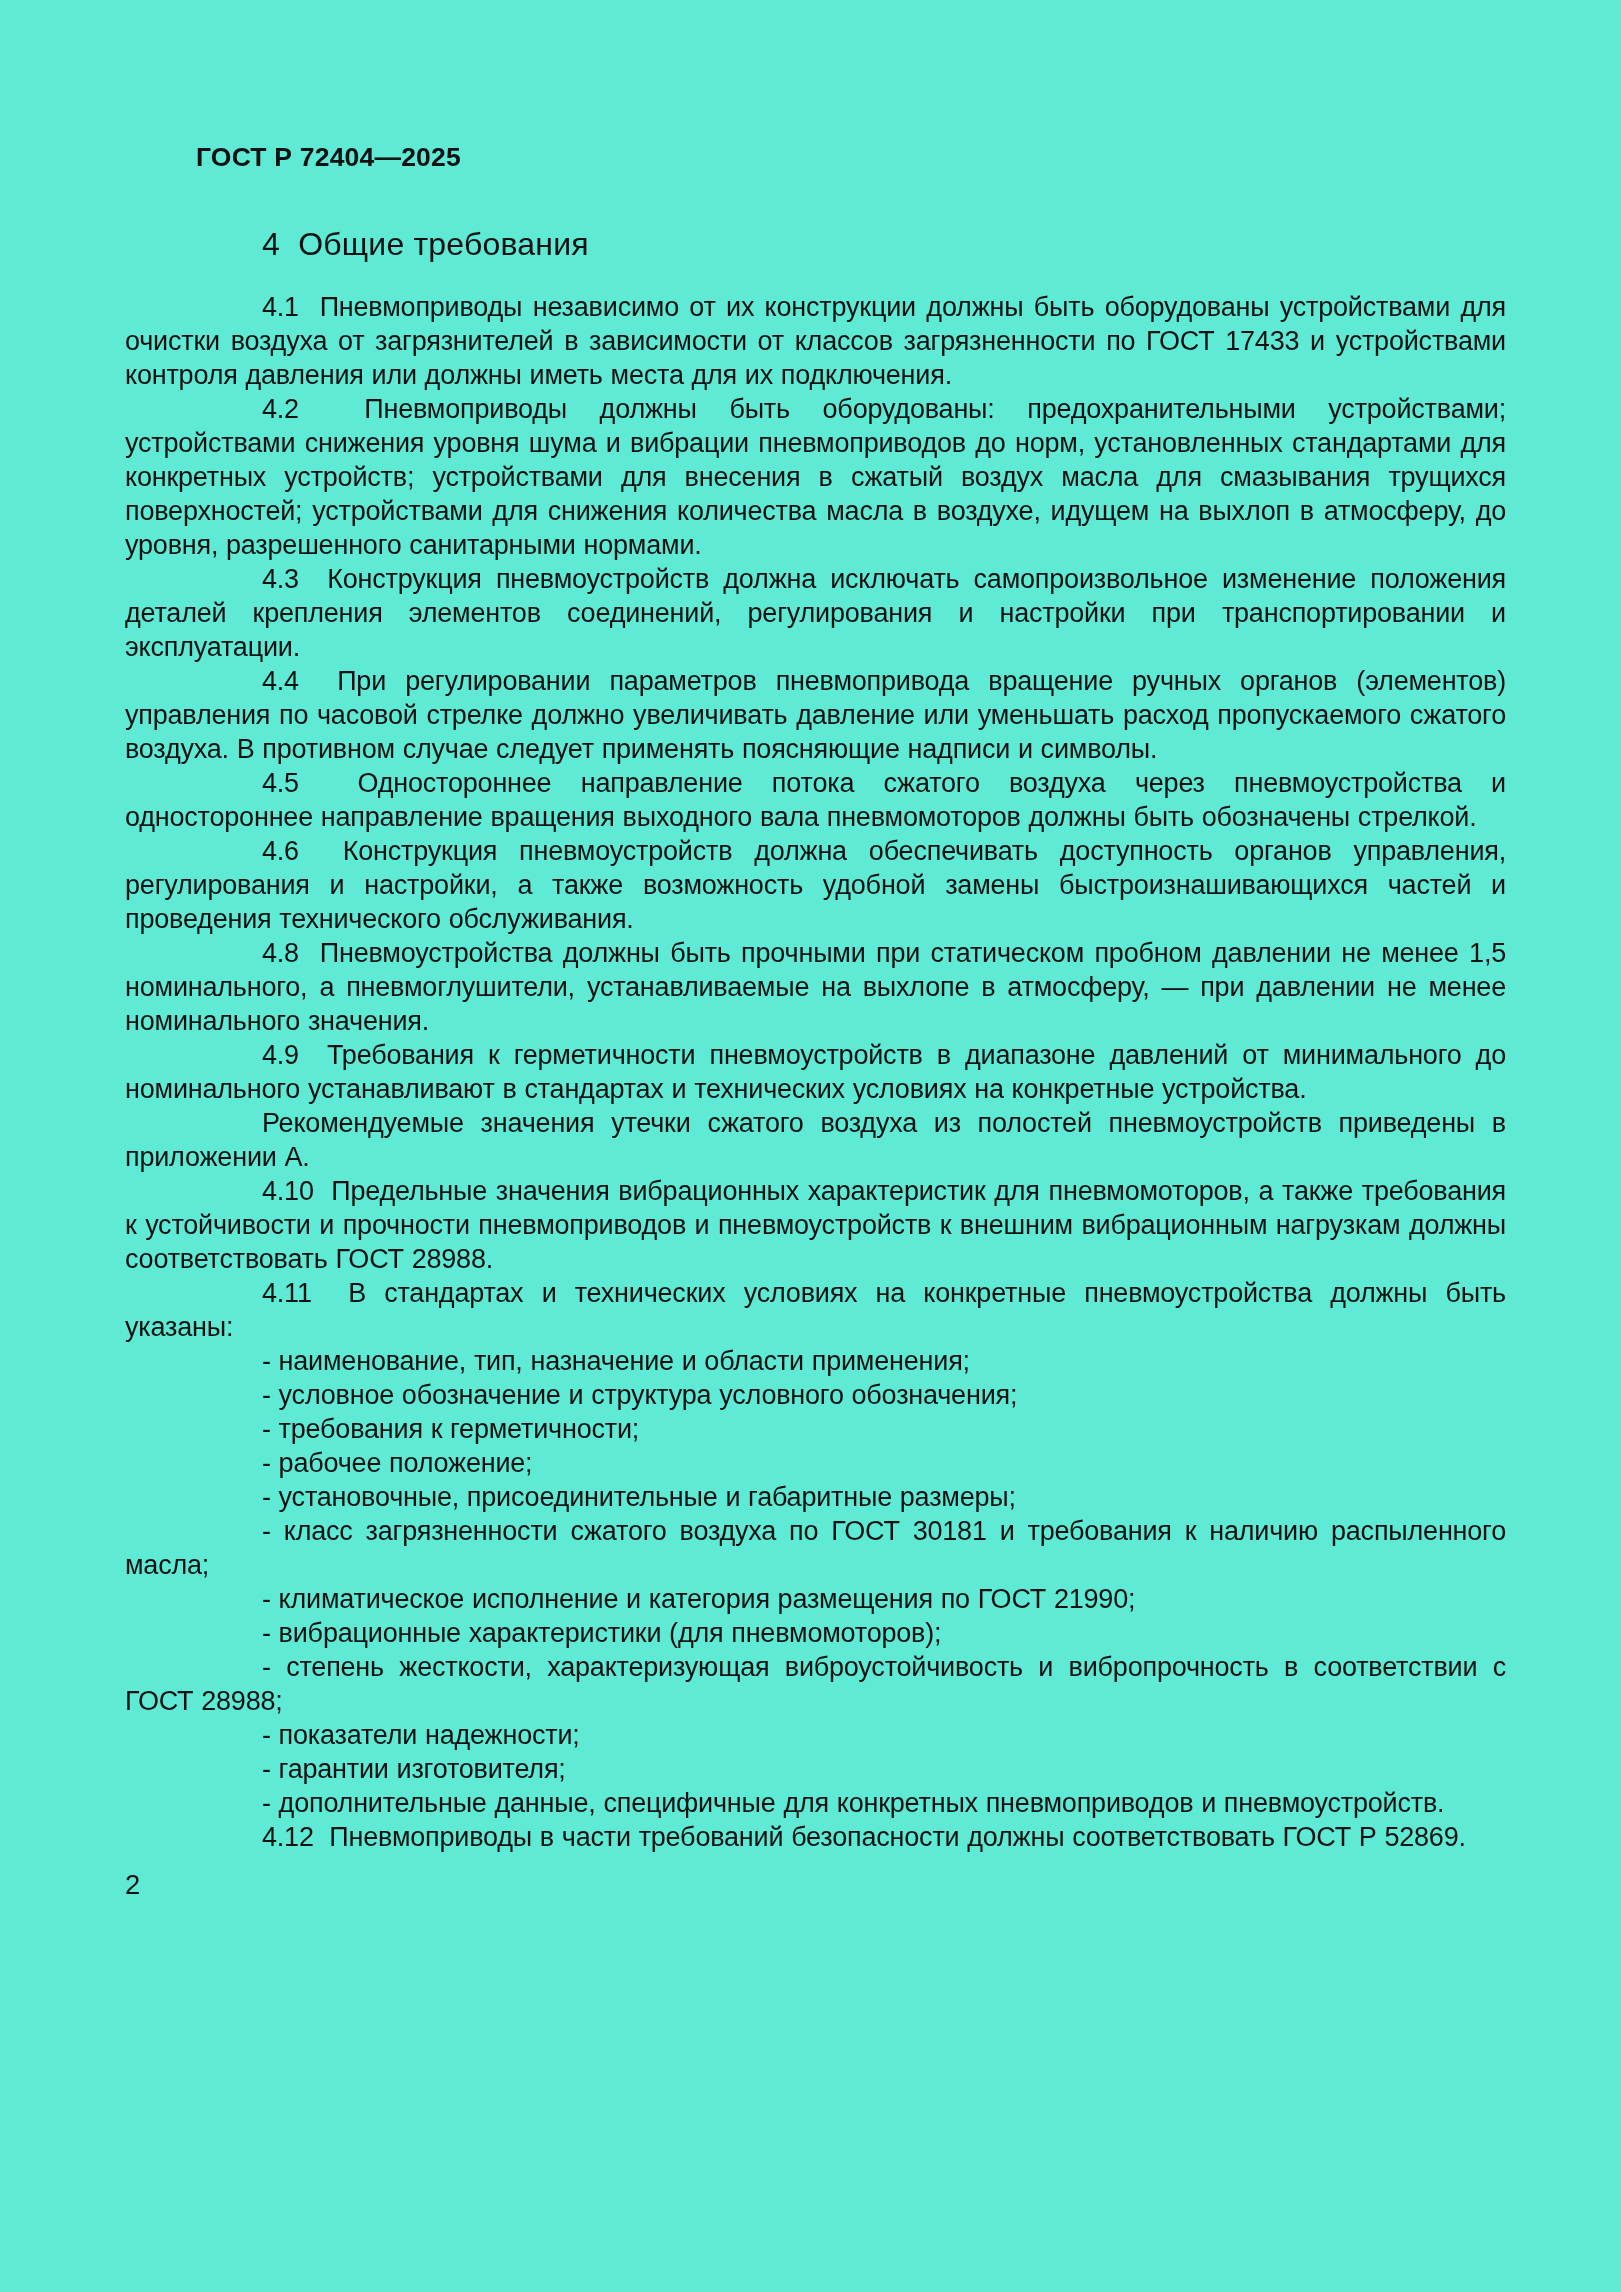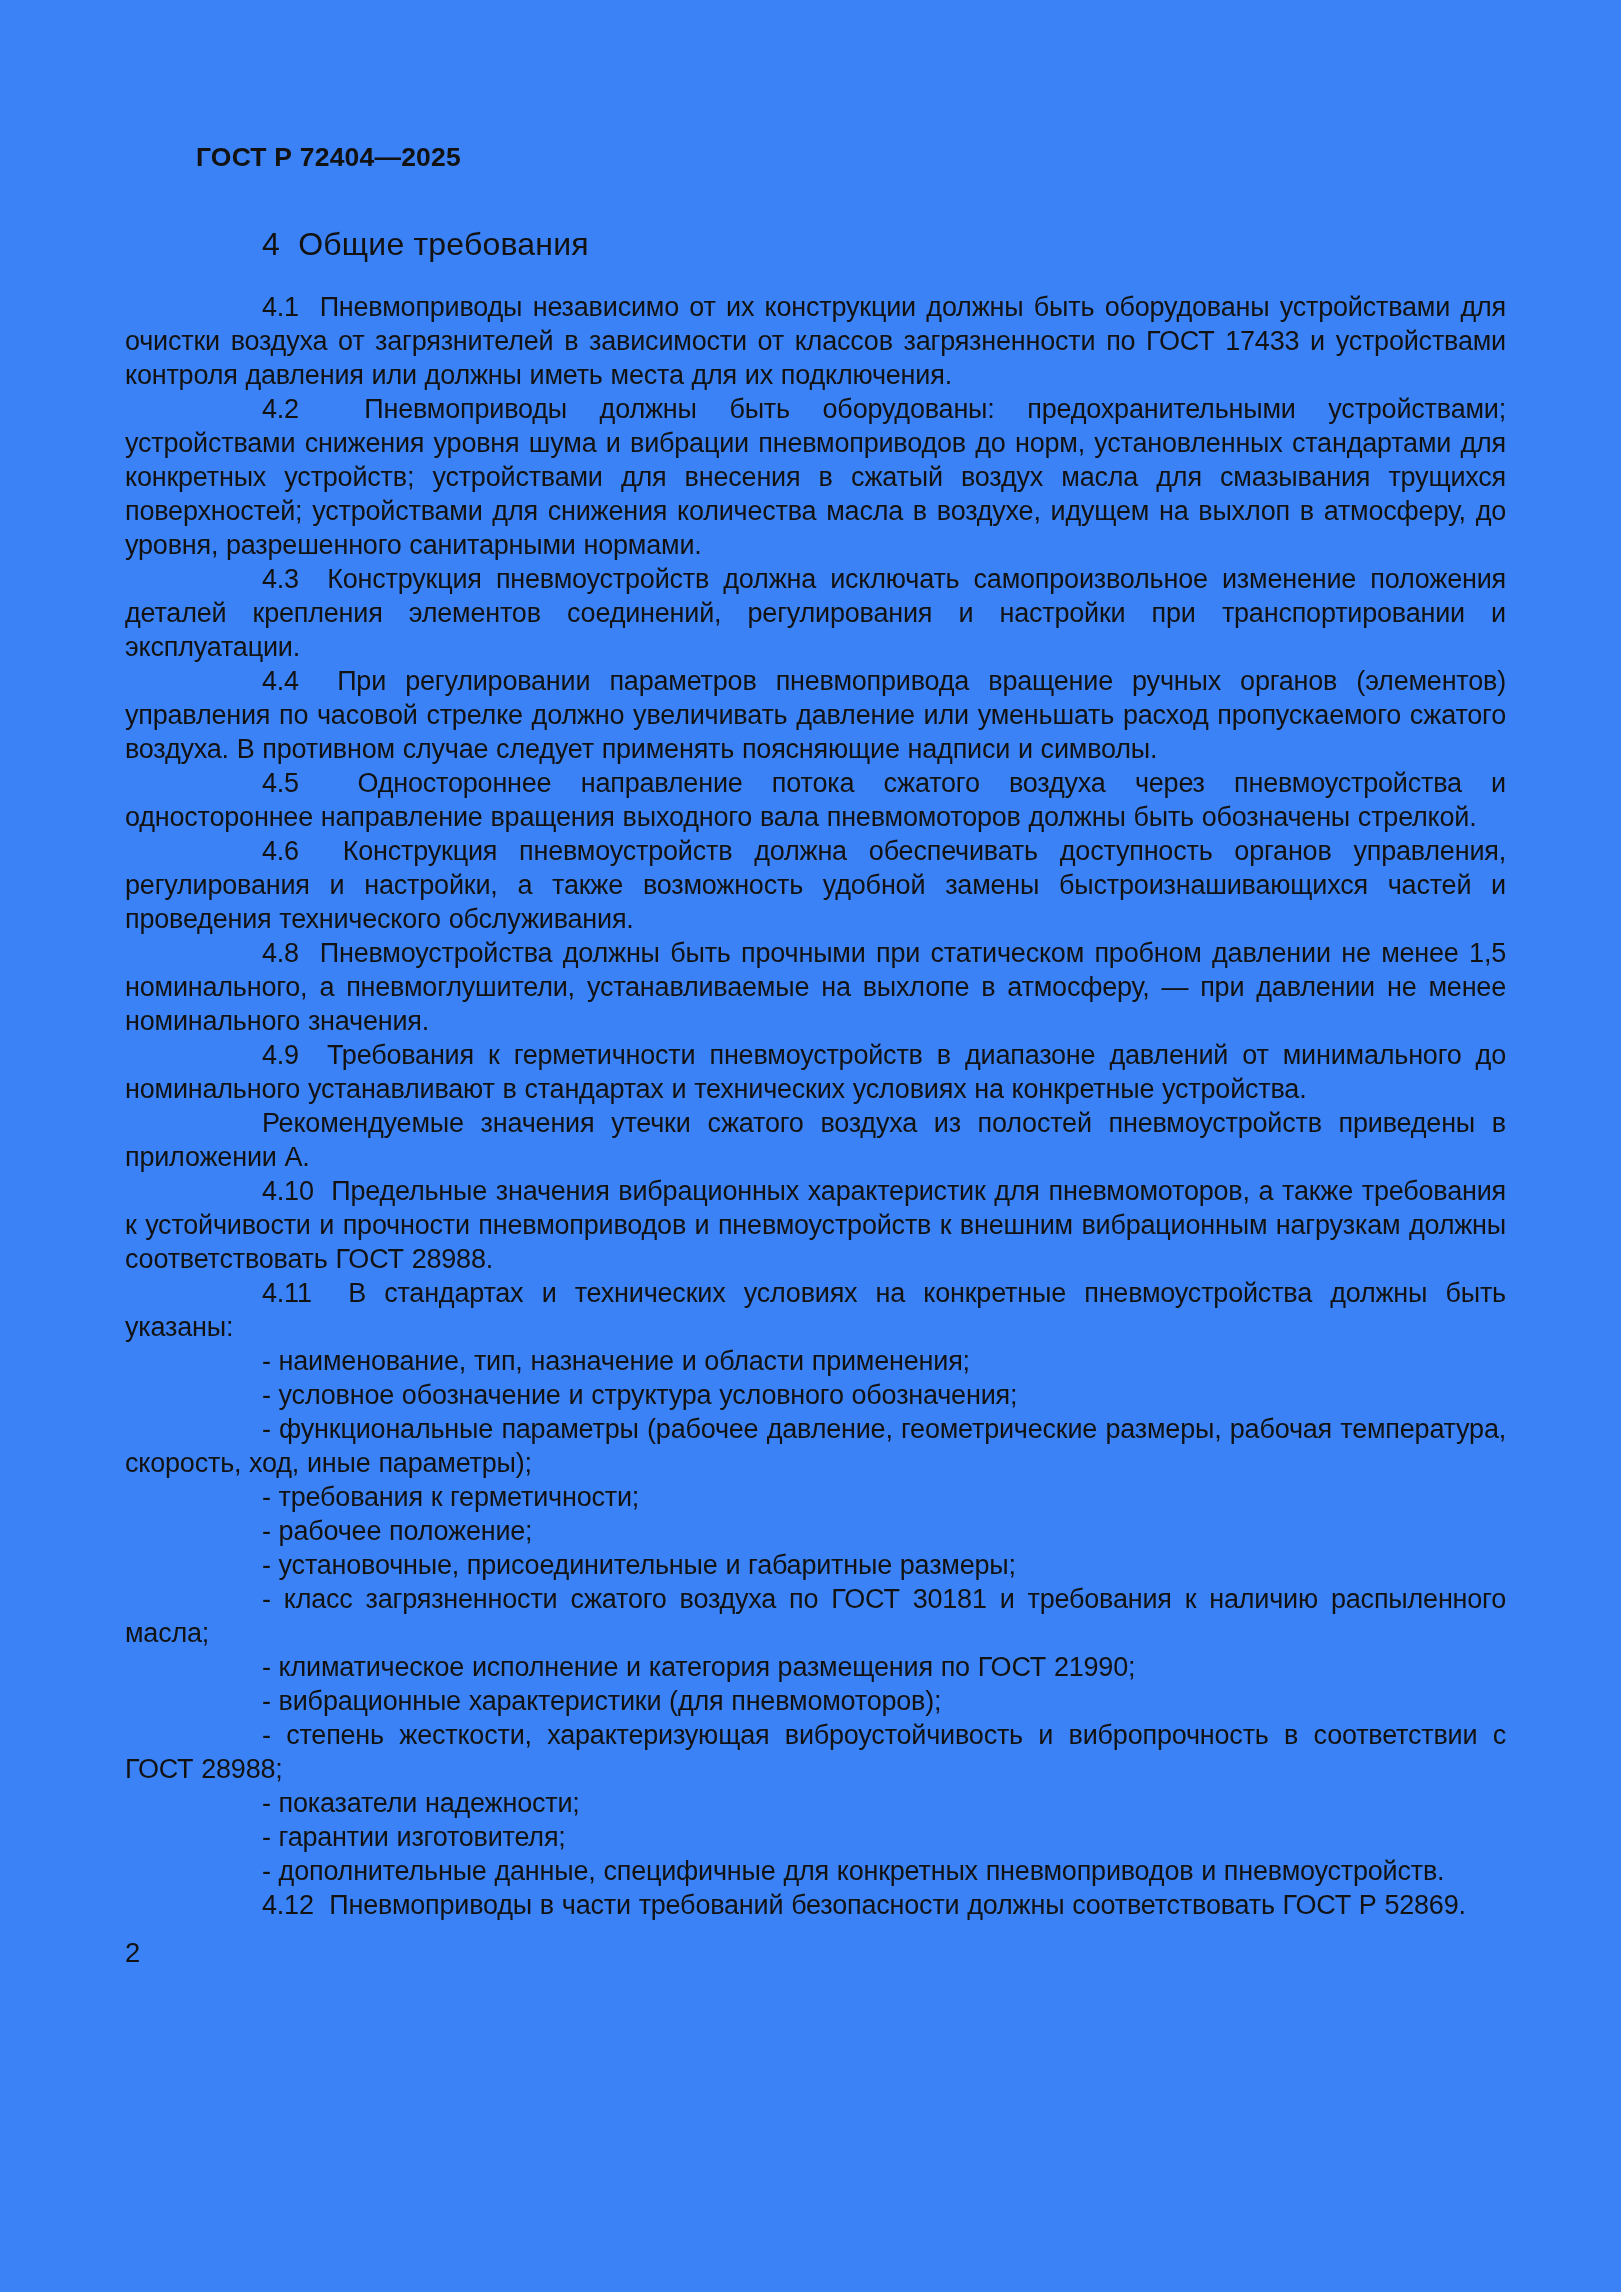--- a/index.html
+++ b/index.html
@@ -7,21 +7,21 @@
     padding: 0;
     background: #ffffff;
   }
   .page {
     position: relative;
     width: 1621px;
     height: 2293px;
     box-sizing: border-box;
     margin: 0 auto;
     padding: 0 115px 0 125px;
-    background: #3b82f6;
+    background: #5eead4;
     color: #121212;
     font-family: "Liberation Sans", "DejaVu Sans", sans-serif;
     overflow: hidden;
   }
   .running-header {
     padding-top: 142px;
     margin: 0 0 0 71px;
     font-size: 26.5px;
     line-height: 31px;
     font-weight: bold;
@@ -69,21 +69,20 @@
       <p class="para">4.4&nbsp; При регулировании параметров пневмопривода вращение ручных органов (элементов) управления по часовой стрелке должно увеличивать давление или уменьшать расход пропускаемого сжатого воздуха. В противном случае следует применять поясняющие надписи и символы.</p>
       <p class="para">4.5&nbsp; Одностороннее направление потока сжатого воздуха через пневмоустройства и одностороннее направление вращения выходного вала пневмомоторов должны быть обозначены стрелкой.</p>
       <p class="para">4.6&nbsp; Конструкция пневмоустройств должна обеспечивать доступность органов управления, регулирования и настройки, а также возможность удобной замены быстроизнашивающихся частей и проведения технического обслуживания.</p>
       <p class="para">4.8&nbsp; Пневмоустройства должны быть прочными при статическом пробном давлении не менее 1,5 номинального, а пневмоглушители, устанавливаемые на выхлопе в атмосферу, — при давлении не менее номинального значения.</p>
       <p class="para">4.9&nbsp; Требования к герметичности пневмоустройств в диапазоне давлений от минимального до номинального устанавливают в стандартах и технических условиях на конкретные устройства.</p>
       <p class="para">Рекомендуемые значения утечки сжатого воздуха из полостей пневмоустройств приведены в приложении А.</p>
       <p class="para">4.10&nbsp; Предельные значения вибрационных характеристик для пневмомоторов, а также требования к устойчивости и прочности пневмоприводов и пневмоустройств к внешним вибрационным нагрузкам должны соответствовать ГОСТ 28988.</p>
       <p class="para">4.11&nbsp; В стандартах и технических условиях на конкретные пневмоустройства должны быть указаны:</p>
       <p class="para">- наименование, тип, назначение и области применения;</p>
       <p class="para">- условное обозначение и структура условного обозначения;</p>
-      <p class="para">- функциональные параметры (рабочее давление, геометрические размеры, рабочая температура, скорость, ход, иные параметры);</p>
       <p class="para">- требования к герметичности;</p>
       <p class="para">- рабочее положение;</p>
       <p class="para">- установочные, присоединительные и габаритные размеры;</p>
       <p class="para">- класс загрязненности сжатого воздуха по ГОСТ 30181 и требования к наличию распыленного масла;</p>
       <p class="para">- климатическое исполнение и категория размещения по ГОСТ 21990;</p>
       <p class="para">- вибрационные характеристики (для пневмомоторов);</p>
       <p class="para">- степень жесткости, характеризующая виброустойчивость и вибропрочность в соответствии с ГОСТ 28988;</p>
       <p class="para">- показатели надежности;</p>
       <p class="para">- гарантии изготовителя;</p>
       <p class="para">- дополнительные данные, специфичные для конкретных пневмоприводов и пневмоустройств.</p>

